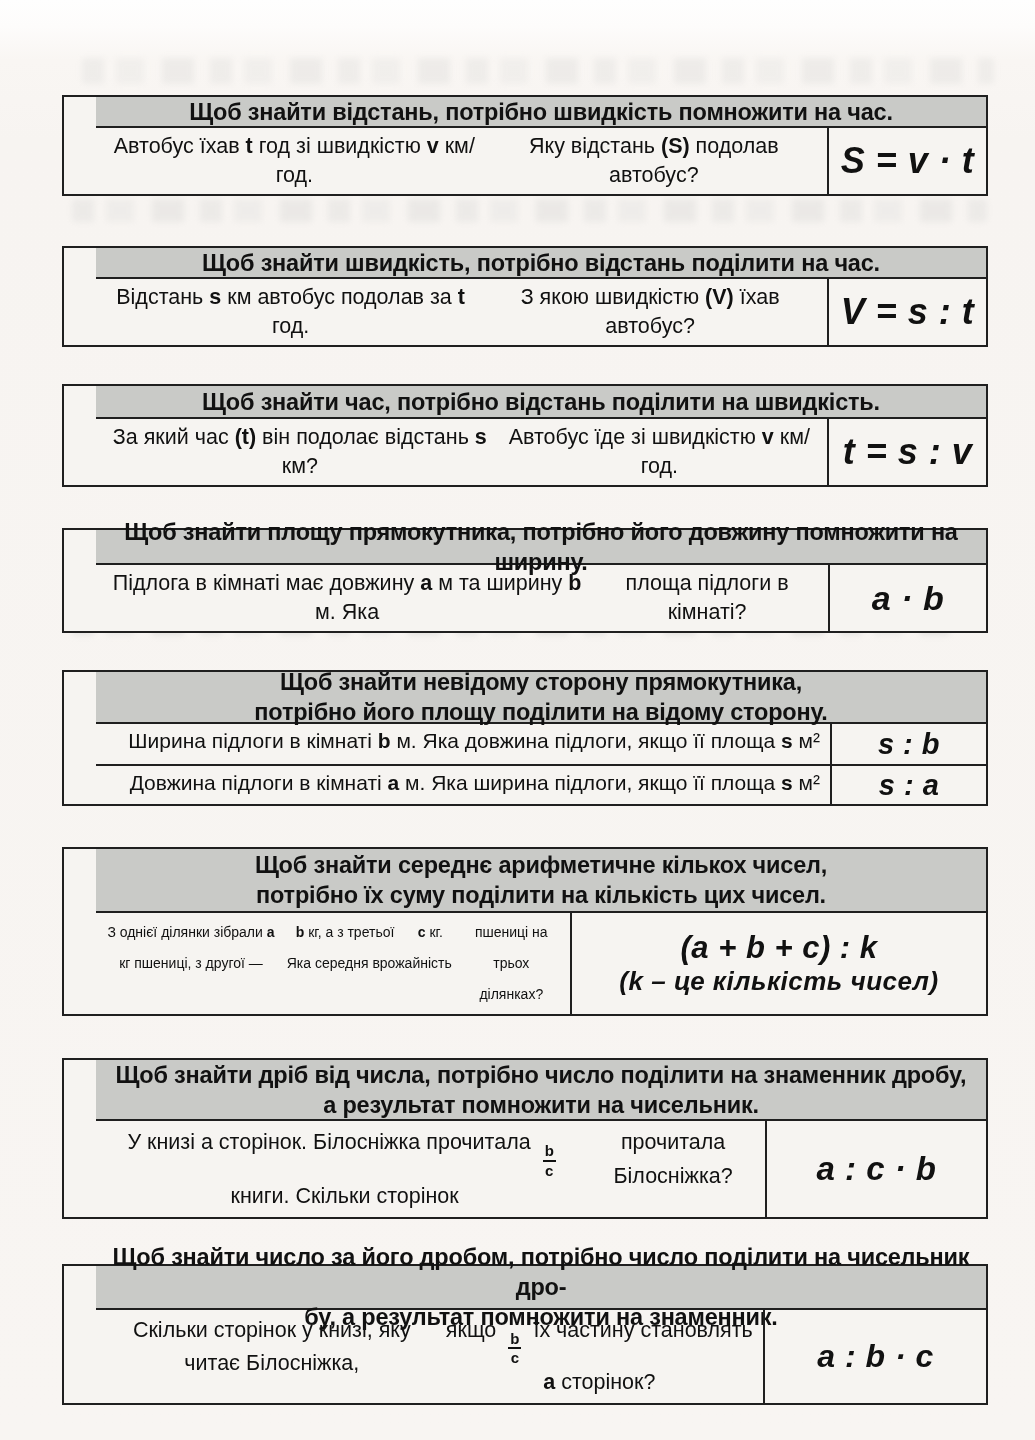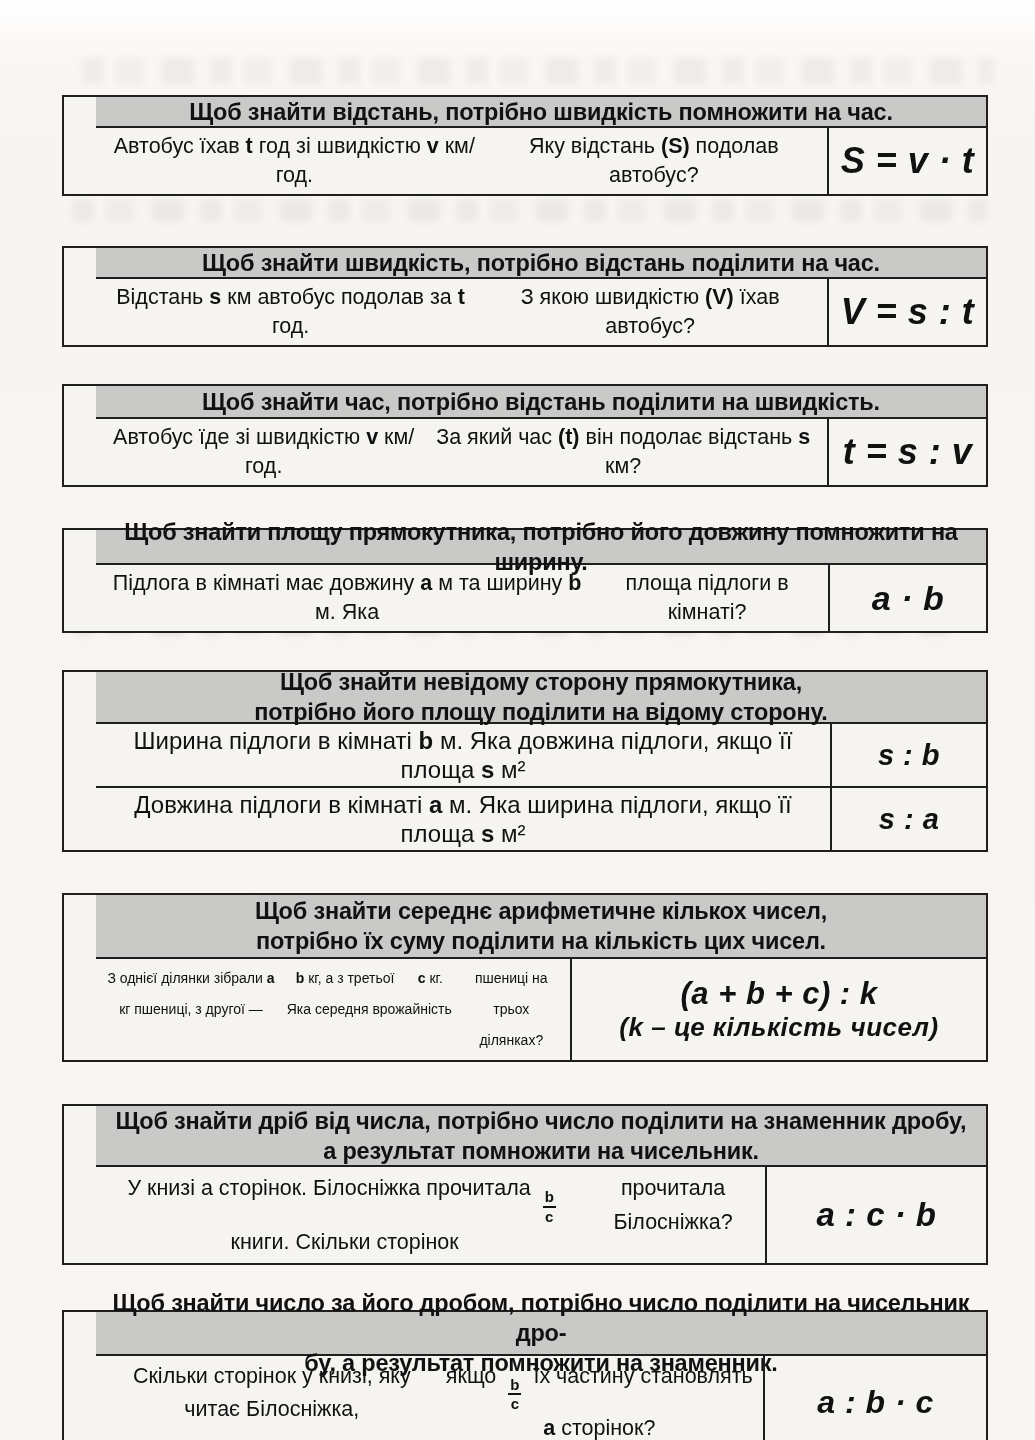--- a/index.html
+++ b/index.html
@@ -59,21 +59,21 @@
   }
   .frac .num{border-bottom:2px solid var(--ink);padding:0 2px 1px}
   .frac .den{padding-top:1px}
 
   
   .t1{margin-top:95px;--fcol:159px;--fsize:36px}.t1 .hdr{height:31px}.t1 .row{min-height:63px}
   .t2{margin-top:50px;--fcol:159px;--fsize:36px}.t2 .hdr{height:31px}.t2 .row{min-height:63px}
   .t3{margin-top:37px;--fcol:159px;--fsize:36px}.t3 .hdr{height:33px}.t3 .row{min-height:64px}
   .t4{margin-top:41px;--fcol:158px;--fsize:34px}.t4 .hdr{height:35px}.t4 .row{min-height:59px}
   .t5{margin-top:37px;--fcol:156px;--fsize:29px}.t5 .hdr{height:52px}.t5 .row{min-height:40px}
-  .t5 .problem{font-size:24px;padding:2px 10px}
+  .t5 .problem{font-size:21px;padding:2px 10px}
   .t6{margin-top:41px;--fcol:416px;--fsize:31px}.t6 .hdr{height:64px}.t6 .row{min-height:84px}
   .t6 .problem{font-size:14px;line-height:31px}
   .t6 .fline + .fline{font-size:26px}
   .t7{margin-top:42px;--fcol:221px;--fsize:33px}.t7 .hdr{height:61px}.t7 .row{min-height:70px}
   .t7 .problem{line-height:34px}
   .t8{margin-top:45px;--fcol:223px;--fsize:32px}.t8 .hdr{height:44px}.t8 .row{min-height:66px}
   .t8 .problem{line-height:33px}
 </style>
 </head>
 <body>
@@ -123,22 +123,22 @@
 
   <section class="tbl t3">
     <header class="hdr">
       <div class="hdr-text">
           <div class="line">Щоб знайти час, потрібно відстань поділити на швидкість.</div>
         </div>
     </header>
     <div class="rows">
         <div class="row">
           <div class="problem">
+            <div class="line">За який час <strong>(t)</strong> він подолає відстань <strong>s</strong> км?</div>
             <div class="line">Автобус їде зі швидкістю <strong>v</strong> км/год.</div>
-            <div class="line">За який час <strong>(t)</strong> він подолає відстань <strong>s</strong> км?</div>
           </div>
           <div class="formula">
             <div class="fline">t = s : v</div>
           </div>
         </div>
       </div>
   </section>
 
   <section class="tbl t4">
     <header class="hdr">

